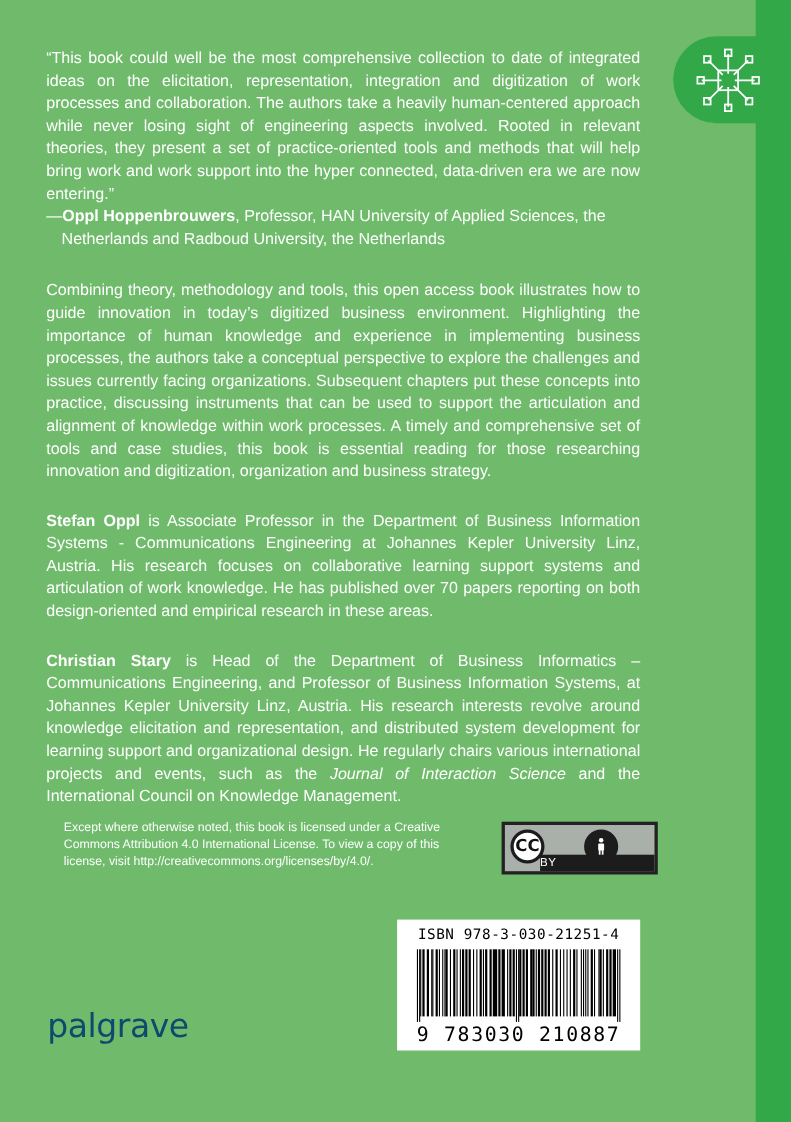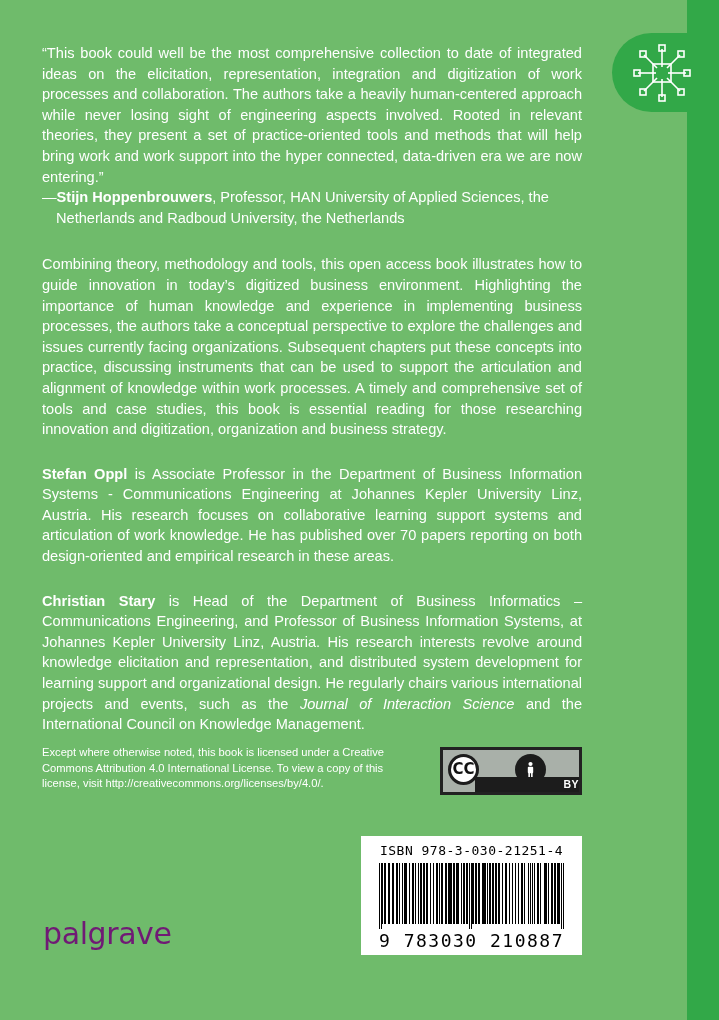--- a/index.html
+++ b/index.html
@@ -82,21 +82,21 @@
     line-height: 20.6px;
     text-align: justify;
     margin-top: 24px;
   }
   .bio b { font-weight: bold; }
   .bio i { font-style: italic; }
 
   
   .licence-row {
     position: absolute;
-    left: 42px;
+    left: 58px;
     top: 745px;
     width: 540px;
     display: flex;
     align-items: flex-start;
     justify-content: space-between;
   }
   .licence-text {
     width: 352px;
     font-size: 11.2px;
     line-height: 15.6px;
@@ -143,22 +143,22 @@
   }
   .cc-by-bottom {
     position: absolute;
     left: 32px;
     right: 0;
     bottom: 0;
     height: 15px;
     background: #1c1c1c;
     color: #ffffff;
     font-size: 10.5px;
-    font-weight: bold;
-    text-align: right;
+    font-weight: normal;
+    text-align: left;
     line-height: 15px;
     letter-spacing: 0.5px;
   }
 
   
   .barcode-block {
     position: absolute;
     left: 361px;
     top: 836px;
     width: 221px;
@@ -194,21 +194,21 @@
     text-align: center;
     font-size: 15px;
     padding: 6px 0 7px 0;
   }
 
   
   .publisher {
     position: absolute;
     left: 43px;
     top: 918px;
-    color: #701a75;
+    color: #0c4a6e;
     line-height: 1.06;
   }
   .publisher .pal {
     font-size: 30px;
     letter-spacing: -0.4px;
     font-family: "DejaVu Sans", sans-serif;
   }
   .publisher .mac {
     font-size: 28px;
     letter-spacing: 0.2px;
@@ -244,21 +244,21 @@
       <rect x="11" y="49" width="6" height="6"></rect>
       <rect x="49" y="49" width="6" height="6"></rect>
     </g>
   </svg>
 </div>
 
 <div class="content">
 
   <p class="quote">“This book could well be the most comprehensive collection to date of integrated ideas on the elicitation, representation, integration and digitization of work processes and collaboration. The authors take a heavily human-centered approach while never losing sight of engineering aspects involved. Rooted in relevant theories, they present a set of practice-oriented tools and methods that will help bring work and work support into the hyper connected, data-driven era we are now entering.”</p>
 
-  <p class="quote-attrib"><span>—</span><b>Stijn Hoppenbrouwers</b><span>, Professor, HAN University of Applied Sciences, the Netherlands and Radboud University, the Netherlands</span></p>
+  <p class="quote-attrib"><span>—</span><b>Oppl Hoppenbrouwers</b><span>, Professor, HAN University of Applied Sciences, the Netherlands and Radboud University, the Netherlands</span></p>
 
   <p class="blurb">Combining theory, methodology and tools, this open access book illustrates how to guide innovation in today’s digitized business environment. Highlighting the importance of human knowledge and experience in implementing business processes, the authors take a conceptual perspective to explore the challenges and issues currently facing organizations. Subsequent chapters put these concepts into practice, discussing instruments that can be used to support the articulation and alignment of knowledge within work processes. A timely and comprehensive set of tools and case studies, this book is essential reading for those researching innovation and digitization, organization and business strategy.</p>
 
   <p class="bio"><b>Stefan Oppl</b><span> is Associate Professor in the Department of Business Information Systems - Communications Engineering at Johannes Kepler University Linz, Austria. His research focuses on collaborative learning support systems and articulation of work knowledge. He has published over 70 papers reporting on both design-oriented and empirical research in these areas.</span></p>
 
   <p class="bio"><b>Christian Stary</b><span> is Head of the Department of Business Informatics – Communications Engineering, and Professor of Business Information Systems, at Johannes Kepler University Linz, Austria. His research interests revolve around knowledge elicitation and representation, and distributed system development for learning support and organizational design. He regularly chairs various international projects and events, such as the </span><i>Journal of Interaction Science</i><span> and the International Council on Knowledge Management.</span></p>
 
 </div>
 
 <div class="licence-row">

